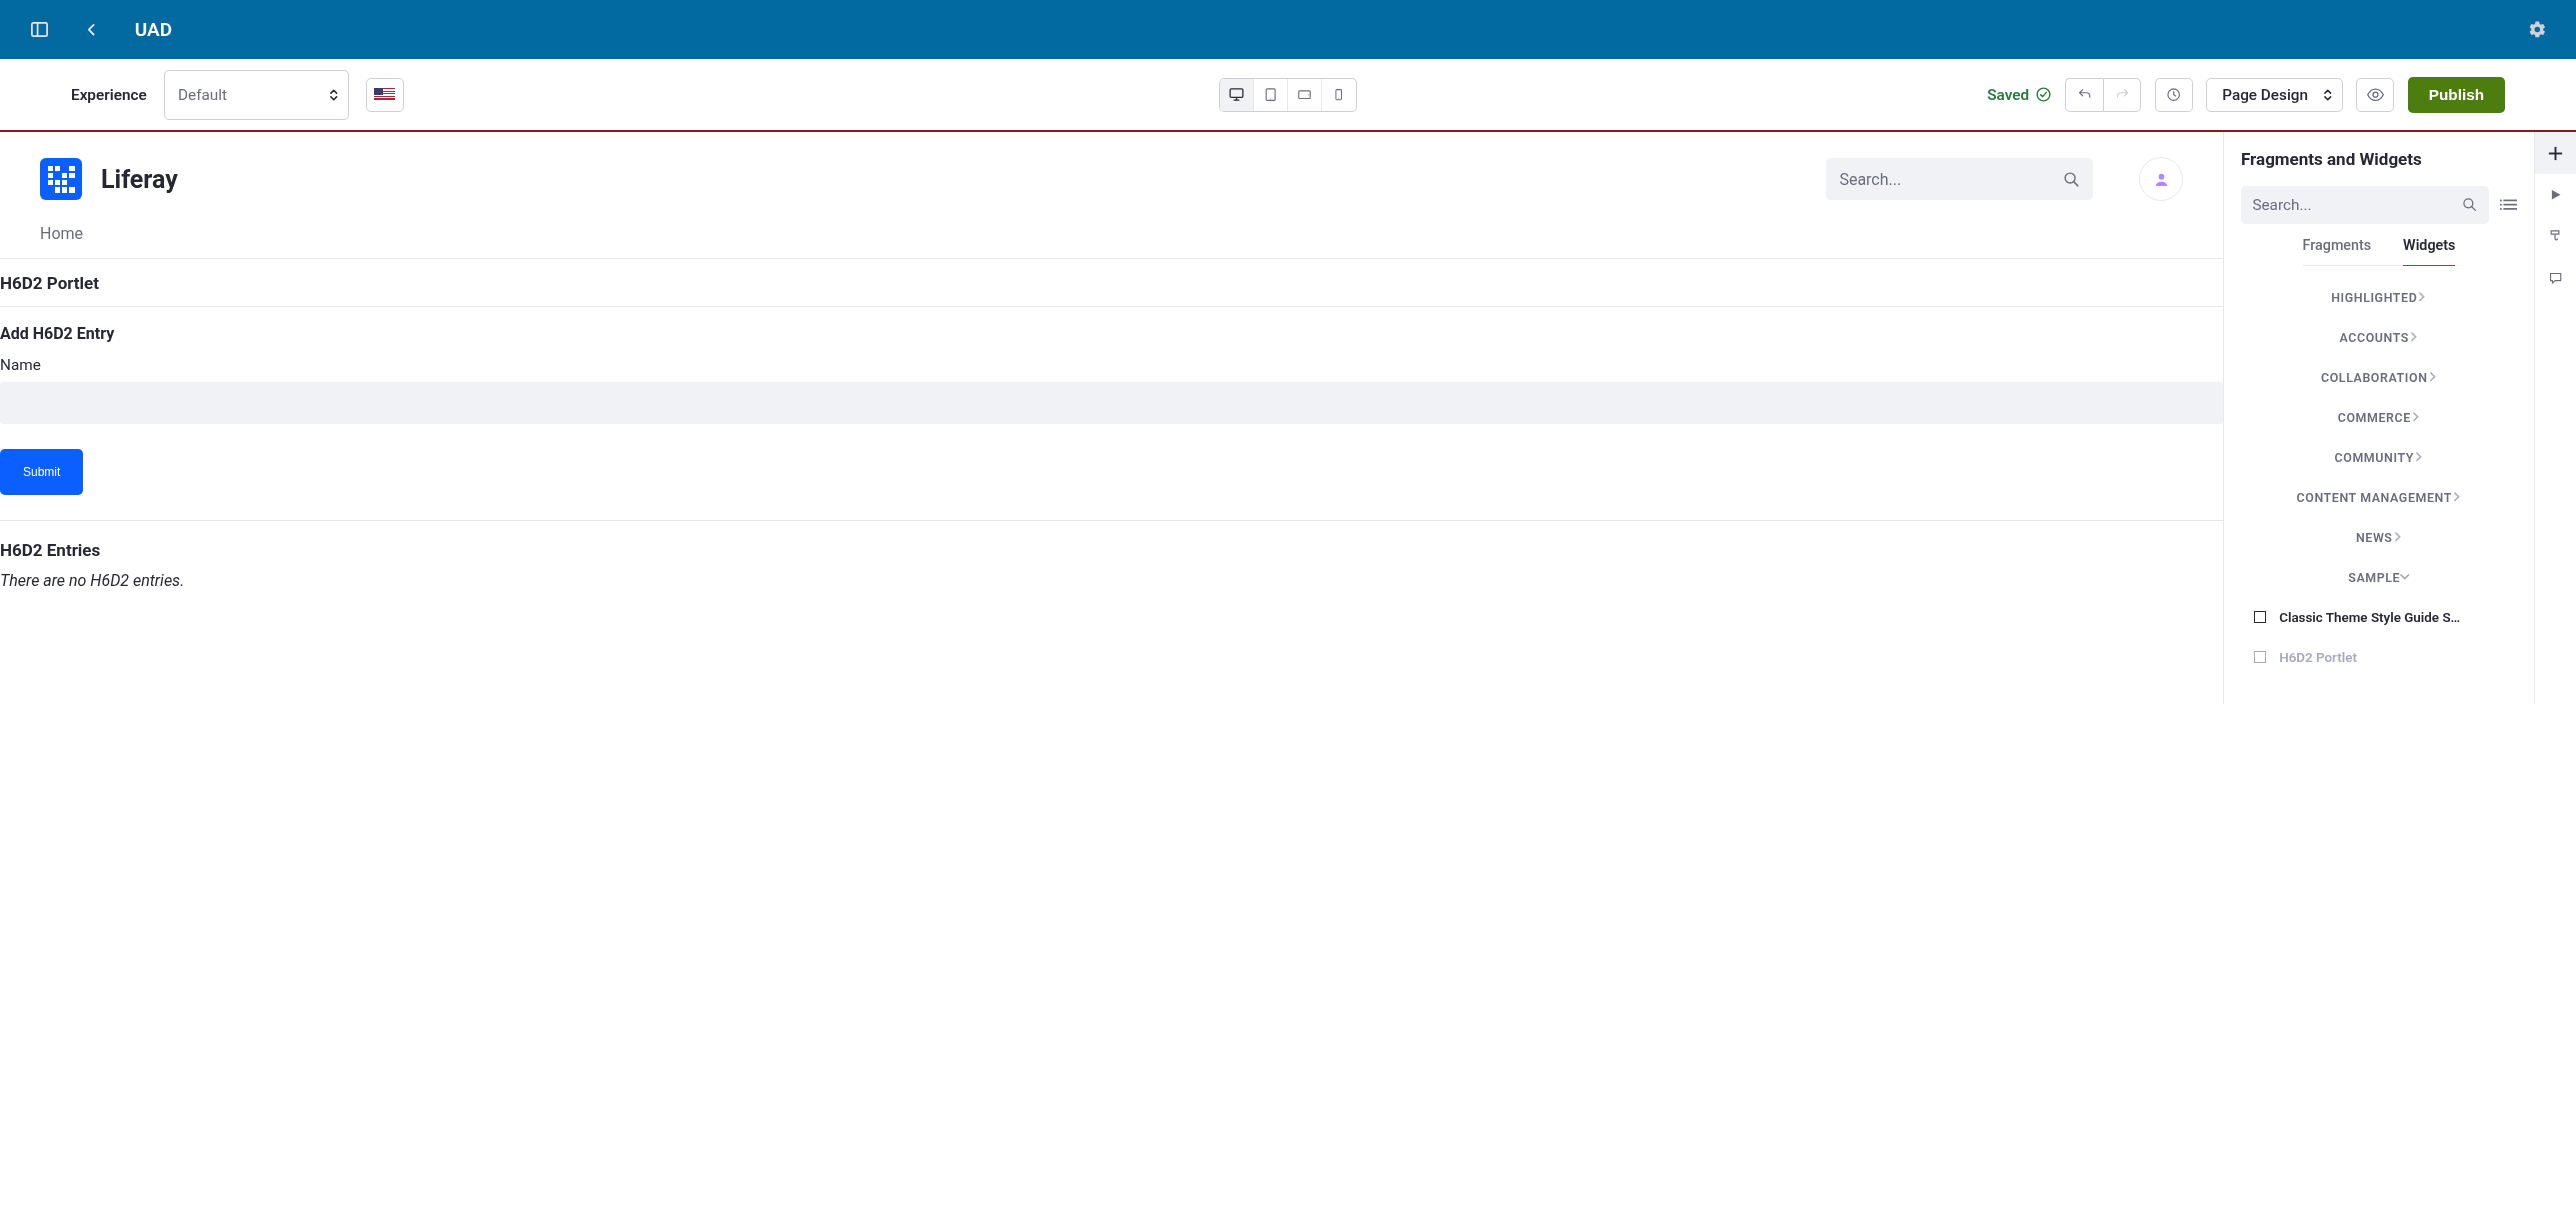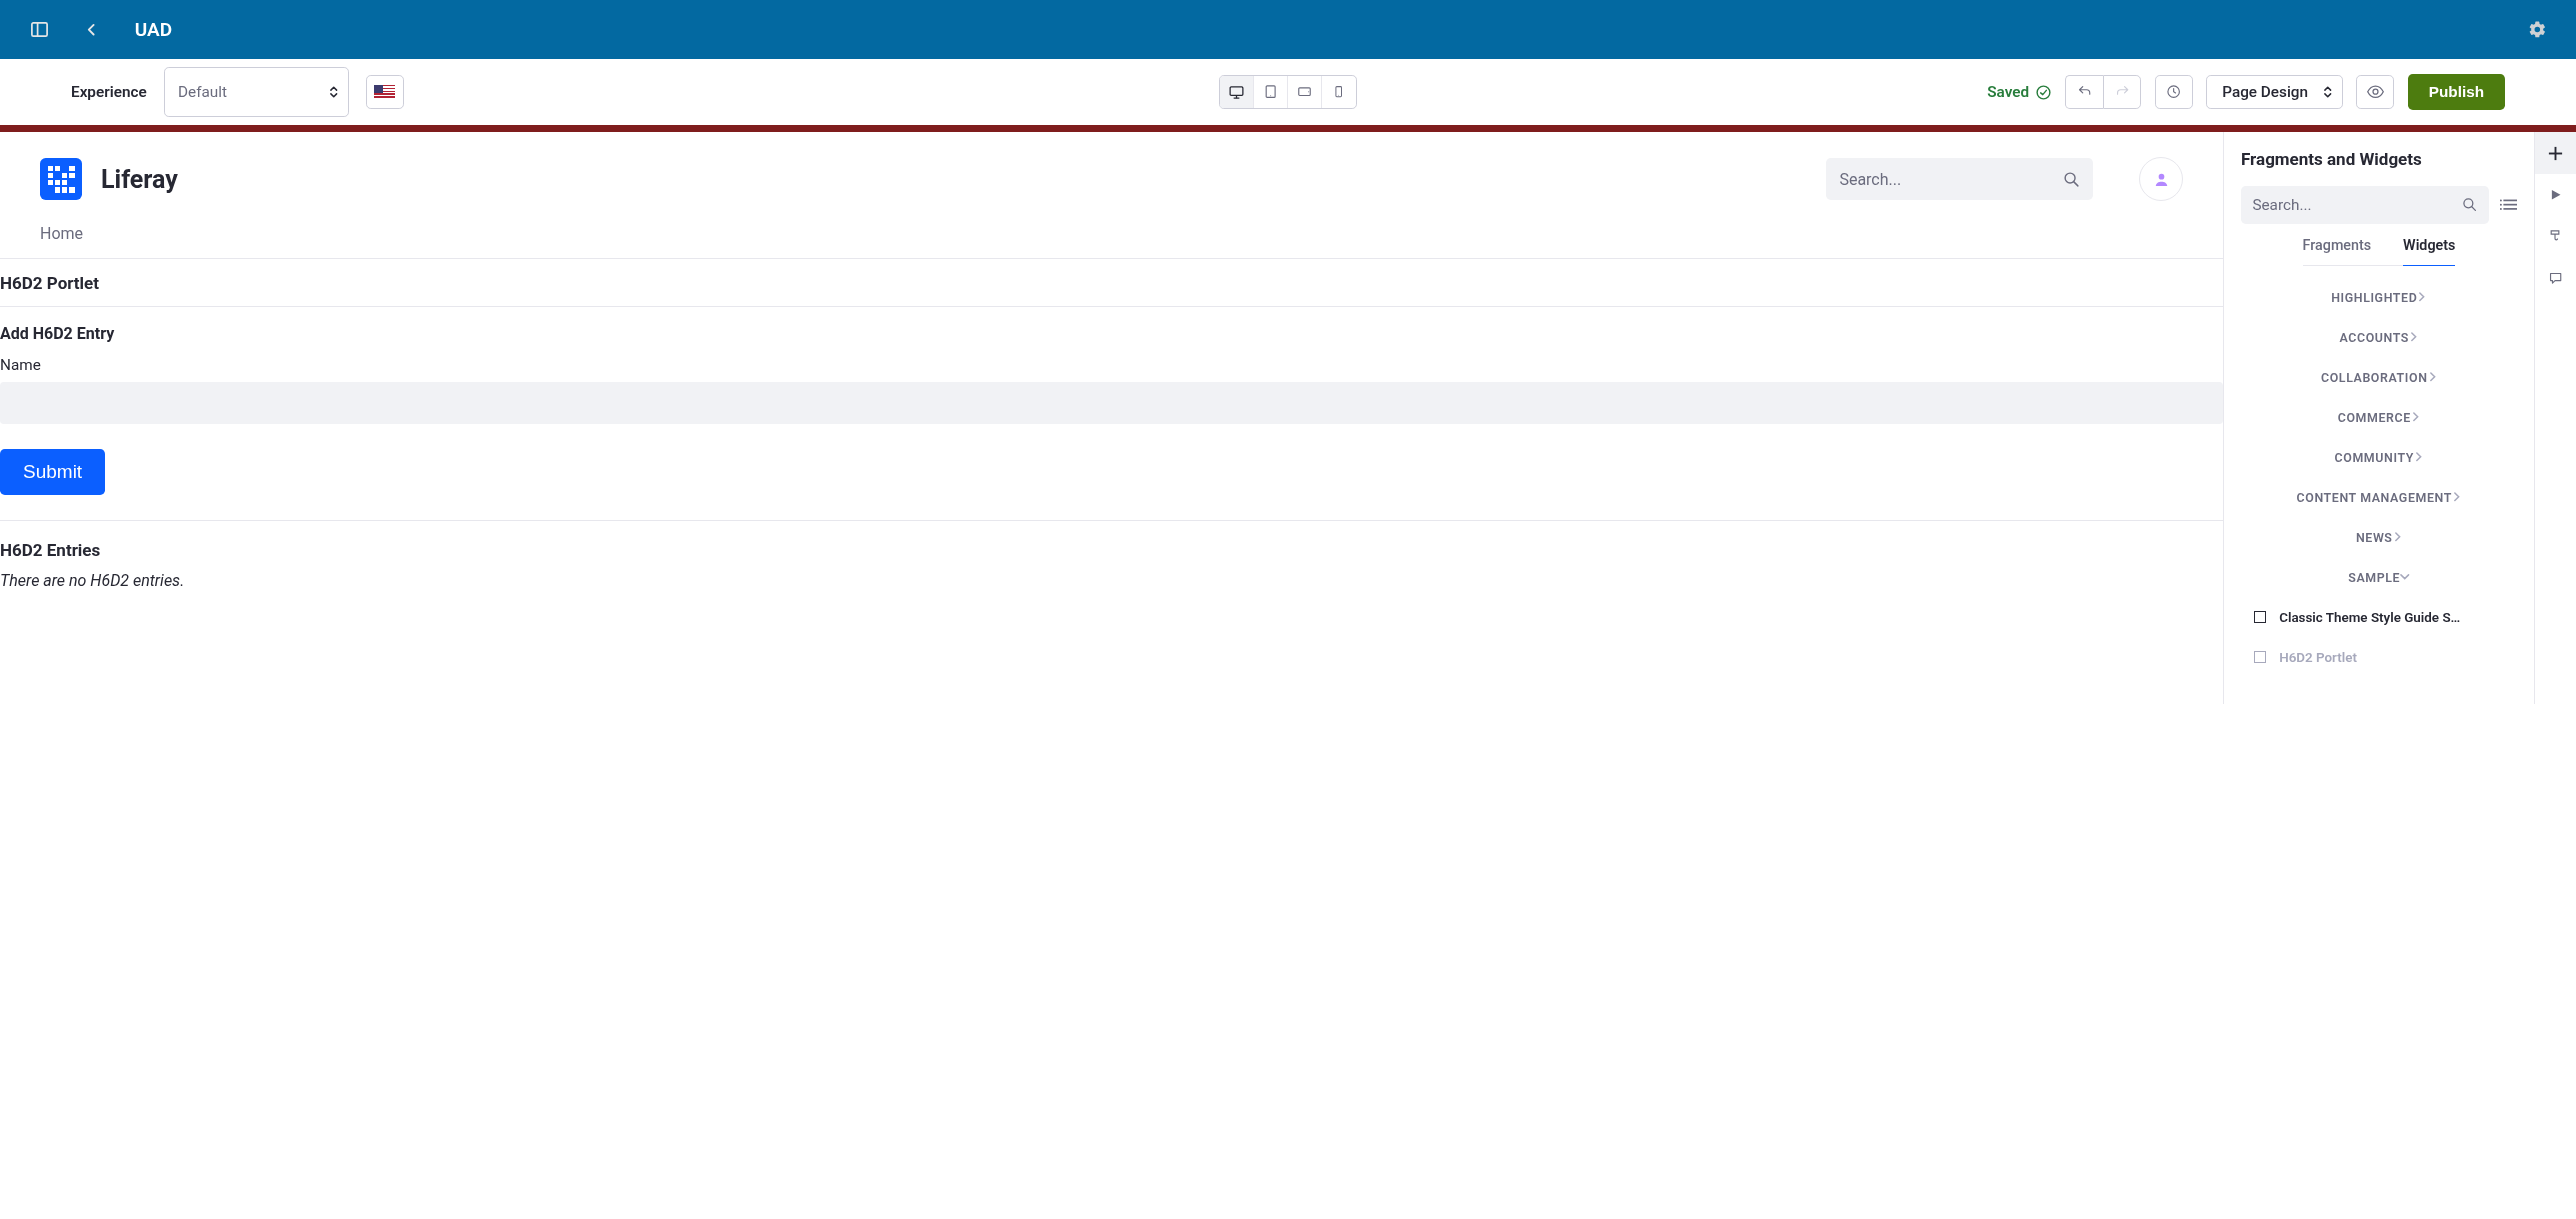--- a/index.html
+++ b/index.html
@@ -24,21 +24,21 @@
   .topbar-spacer { flex: 1; }
   .icon-box {
     width: 32px; height: 32px;
     display: flex; align-items: center; justify-content: center;
     color: #e6e6e6;
   }
 
   
   .toolbar {
     height: 73px;
-    border-bottom: 7px solid #7f1d1d;
+    border-bottom: 2px solid #7f1d1d;
     display: flex;
     align-items: center;
     padding: 0 71px;
     gap: 17px;
   }
   .exp-label { font-size: 15.3px; font-weight: 600; color: #272833; }
   .select-pill {
     border: 1px solid #cdced9;
     border-radius: 4.8px;
     height: 50px;
@@ -139,21 +139,21 @@
 
   .form-sec { padding: 17px 0 0 0; }
   .form-sec h4 { font-weight: 700; font-size: 16px; margin-bottom: 13.4px; }
   .form-label { font-size: 15.3px; margin-bottom: 7.6px; display: block; }
   .form-input {
     width: 100%; height: 42px; background: #f1f2f5;
     border: none; border-radius: 3.8px; margin-bottom: 25px;
   }
   .submit-btn {
     background: #0b5fff; color: #fff; border: none; border-radius: 4.8px;
-    height: 46px; padding: 0 23px; font-size: 19px; font-weight: 500;
+    height: 46px; padding: 0 23px; font-size: 12px; font-weight: 500;
   }
 
   .entries-sec { border-top: 1px solid #e7e7ed; margin-top: 25px; padding-top: 19px; }
   .entries-sec h4 { font-weight: 700; font-size: 17px; margin-bottom: 11.4px; }
   .empty-msg { font-style: italic; color: #272833; font-size: 16px; }
 
   
   .right-panel {
     width: 311px;
     border-left: 1px solid #e7e7ed;

